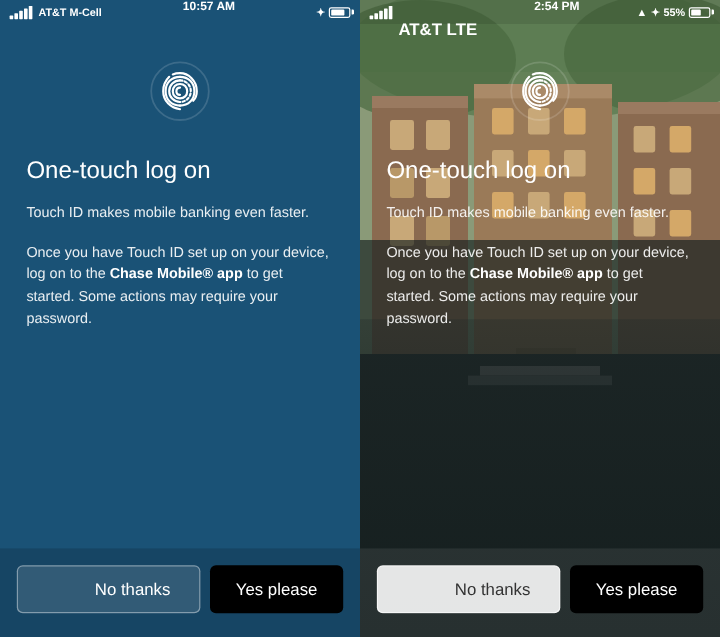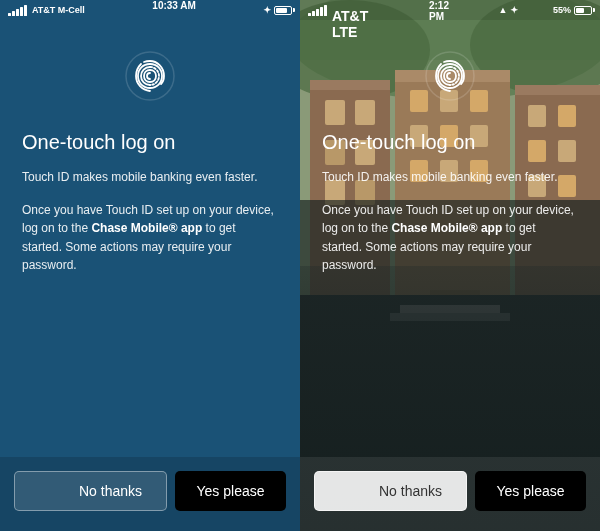--- a/index.html
+++ b/index.html
@@ -241,21 +241,21 @@
     <div class="left">
       <div class="signal-dots">
         <span style="height:3px"></span>
         <span style="height:5px"></span>
         <span style="height:7px"></span>
         <span style="height:9px"></span>
         <span style="height:11px"></span>
       </div>
       <span style="font-size:9px; margin-left:2px;">AT&amp;T M-Cell</span>
     </div>
-    <div class="center">10:33 AM</div>
+    <div class="center">10:57 AM</div>
     <div class="right">
       <span style="font-size:9px;">✦</span>
       <div class="battery">
         <div class="battery-fill" style="width:80%;"></div>
       </div>
     </div>
   </div>
 
   <div class="content">
     <div class="fingerprint-icon">
@@ -352,25 +352,25 @@
     <div class="left">
       <div class="signal-dots">
         <span style="height:3px"></span>
         <span style="height:5px"></span>
         <span style="height:7px"></span>
         <span style="height:9px"></span>
         <span style="height:11px"></span>
       </div>
       <span style="font-size:14px; margin-left:2px;margin-top:28px;">AT&amp;T LTE</span>
     </div>
-    <div class="center">2:12 PM</div>
+    <div class="center">2:54 PM</div>
     <div class="right">
       <span style="font-size:9px;">▲</span>
       <span style="font-size:9px;">✦</span>
-      <span style="font-size:9px;margin-left:32px;">55%</span>
+      <span style="font-size:9px;">55%</span>
       <div class="battery">
         <div class="battery-fill" style="width:55%;"></div>
       </div>
     </div>
   </div>
 
   <div class="content">
     <div class="fingerprint-icon">
       <svg viewBox="0 0 52 52" fill="none" xmlns="http://www.w3.org/2000/svg">
         <circle cx="26" cy="26" r="24" stroke="white" stroke-width="1.5" fill="none" opacity="0.15"></circle>

